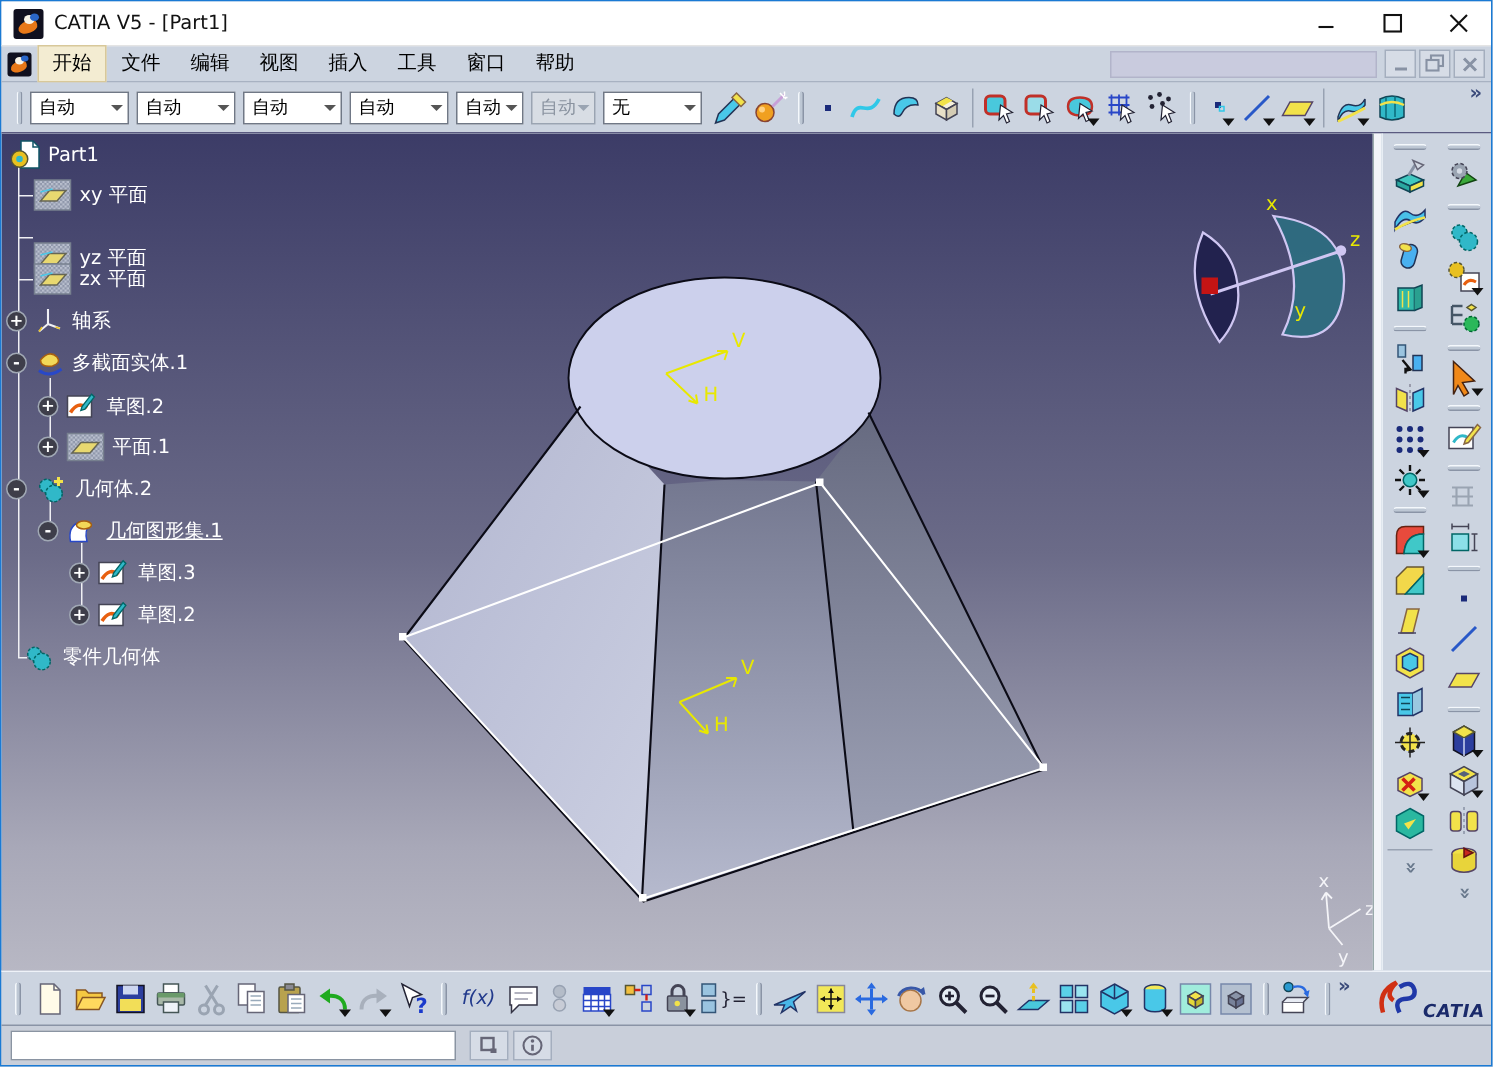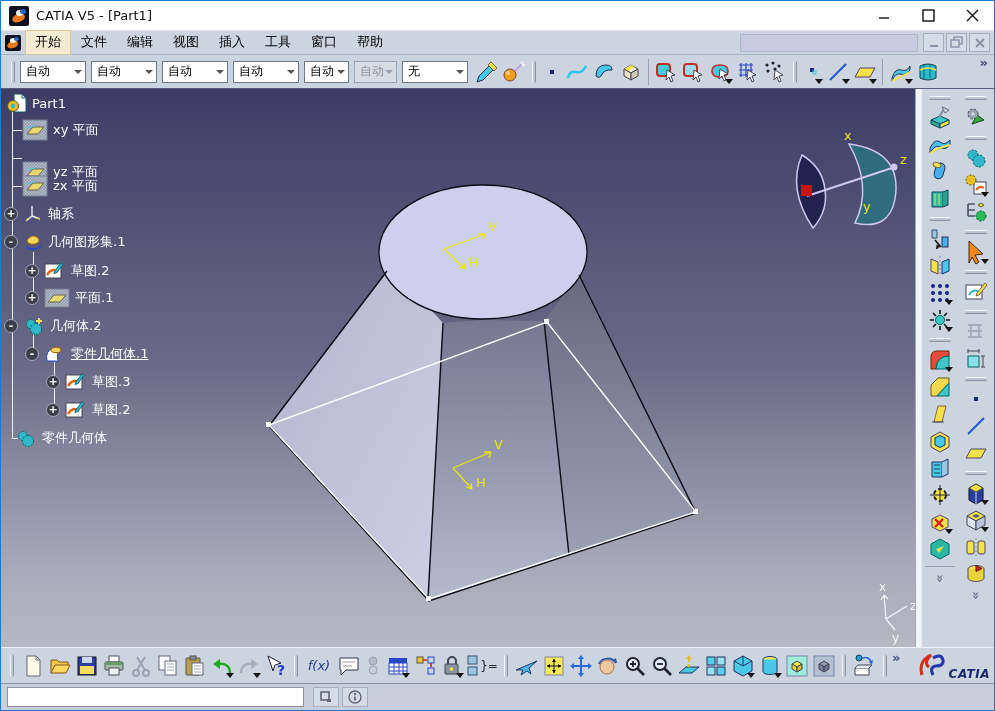--- a/index.html
+++ b/index.html
@@ -435,21 +435,21 @@
               <path d="M17 15l-3-1M3 17l2-3" stroke="#e8c020"></path>
             </svg>
           <span class="tlabel">轴系</span>
         </div>
         <div class="trow" style="left:3px;top:142px">
           <span class="exp">-</span>
           <svg class="tic" width="20" height="20">
               <path d="M4 8Q10 1 15 6q3 4-3 6Q4 13 4 8z" fill="#f2d858" stroke="#a86010"></path>
               <path d="M3 15q7 5 15-1" stroke="#2848c8" stroke-width="2" fill="none"></path>
             </svg>
-          <span class="tlabel">几何图形集.1</span>
+          <span class="tlabel">多截面实体.1</span>
         </div>
         <div class="trow" style="left:24px;top:171px">
           <span class="exp">+</span>
           <svg class="tic" width="22" height="20">
               <rect x="1" y="3" width="16" height="14" fill="#fff" stroke="#445"></rect>
               <path d="M3 14Q8 6 14 11" stroke="#e86010" stroke-width="2.4" fill="none"></path>
               <path d="M19 2l-7 9-1 3 3-1 7-9z" fill="#30b8c8" stroke="#066" transform="scale(0.9)"></path>
             </svg>
           <span class="tlabel">草图.2</span>
         </div>
@@ -469,21 +469,21 @@
               <path d="M16 2v6M13 5h6" stroke="#f2e24a" stroke-width="2"></path>
             </svg>
           <span class="tlabel">几何体.2</span>
         </div>
         <div class="trow ul" style="left:24px;top:254px">
           <span class="exp">-</span>
           <svg class="tic" width="22" height="20">
               <path d="M3 17Q1 7 9 4l7 2Q12 9 14 17z" fill="#fff" stroke="#2848c8"></path>
               <ellipse cx="12" cy="6" rx="5" ry="2.6" fill="#f2d858" stroke="#a86010"></ellipse>
             </svg>
-          <span class="tlabel">零件几何体.1</span>
+          <span class="tlabel">几何图形集.1</span>
         </div>
         <div class="trow" style="left:45px;top:282px">
           <span class="exp">+</span>
           <svg class="tic" width="22" height="20">
               <rect x="1" y="3" width="16" height="14" fill="#fff" stroke="#445"></rect>
               <path d="M3 14Q8 6 14 11" stroke="#e86010" stroke-width="2.4" fill="none"></path>
               <path d="M19 2l-7 9-1 3 3-1 7-9z" fill="#30b8c8" stroke="#066" transform="scale(0.9)"></path>
             </svg>
           <span class="tlabel">草图.3</span>
         </div>

